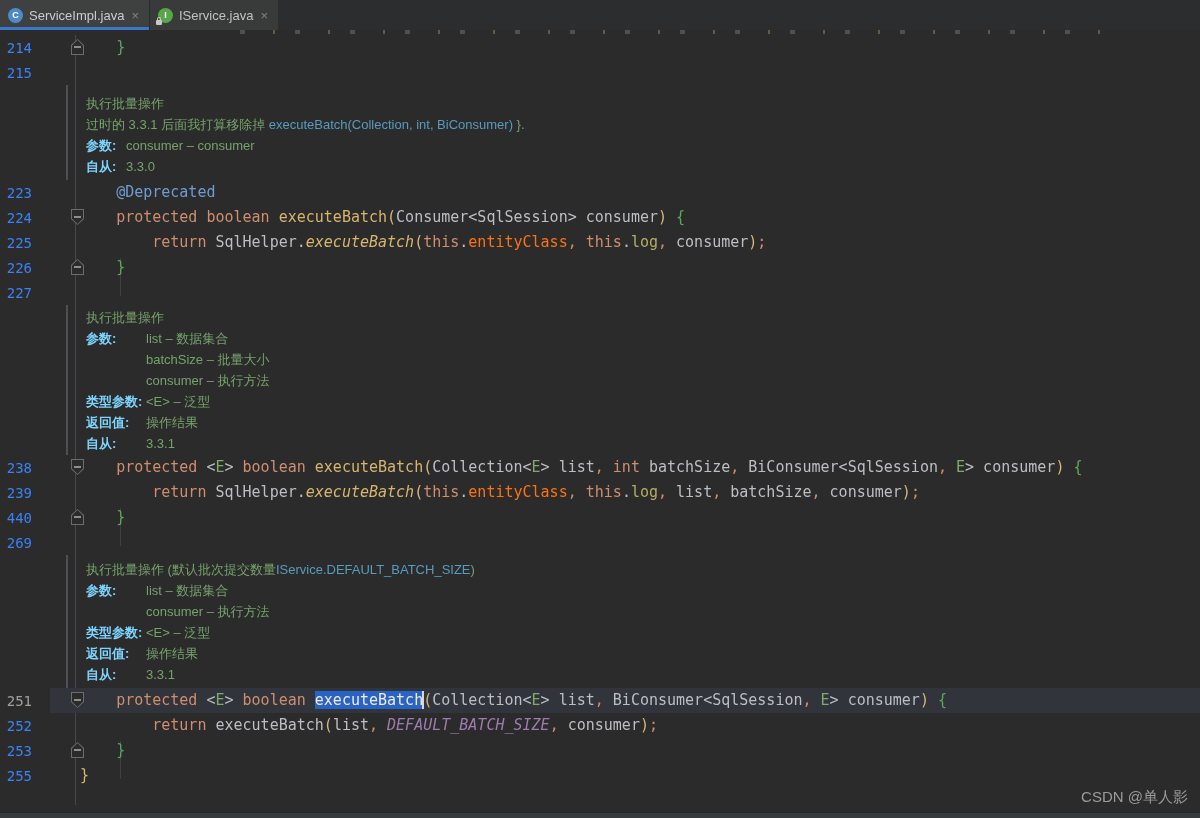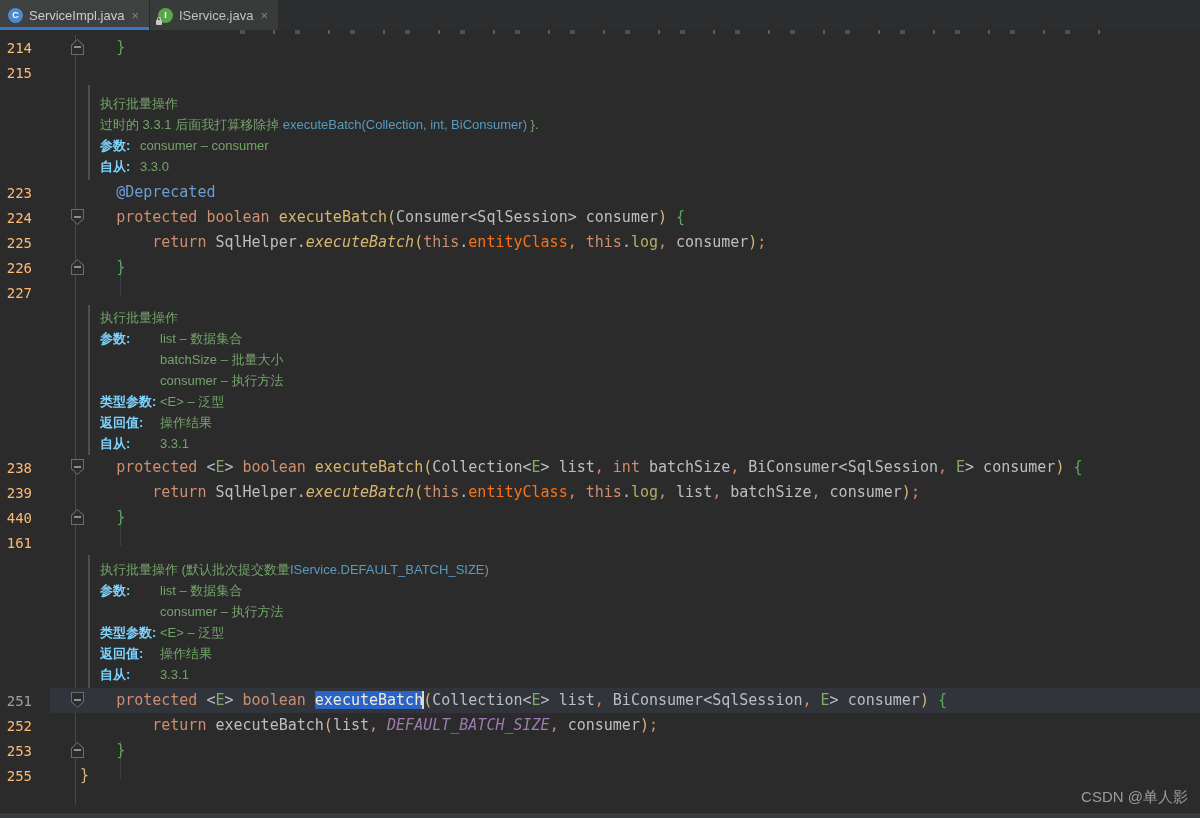--- a/index.html
+++ b/index.html
@@ -22,40 +22,40 @@
   .tclose{margin-left:7px;color:#7F8488;font-size:13px;line-height:1;}
   
   .editor{position:absolute;left:0;top:30px;width:1200px;height:783px;background:#2B2B2B;overflow:hidden;}
   .gutline{position:absolute;left:75px;top:5px;width:1px;height:770px;background:#46484A;}
   .topclip{position:absolute;left:240px;top:0px;width:880px;height:4px;opacity:.55;
            background:repeating-linear-gradient(90deg,#6B6E72 0 5px,transparent 5px 33px,#A87A50 33px 35px,transparent 35px 55px);}
   .iguide{position:absolute;width:1px;background:#3E4144;}
   .rows{position:relative;padding-top:5px;}
   .line{position:relative;height:25px;display:flex;align-items:center;}
   .line.current{background:linear-gradient(90deg,transparent 0,transparent 50px,#31343B 50px);}
-  .num{width:32px;flex:0 0 auto;text-align:right;font-size:14px;color:#fdba74;}
+  .num{width:32px;flex:0 0 auto;text-align:right;font-size:14px;color:#3b82f6;}
   .line.current .num{color:#9DA0A3;}
   .gut{position:relative;width:48px;height:25px;flex:0 0 auto;}
   .marker{position:absolute;left:39px;top:4px;width:13px;height:16px;}
   .marker .o{position:absolute;inset:0;background:#6A6D70;}
   .marker .i{position:absolute;inset:1px;background:#2B2B2B;}
   .marker.start .o{clip-path:polygon(0 0,100% 0,100% 62%,50% 100%,0 62%);}
   .marker.start .i{clip-path:polygon(0 0,100% 0,100% 60%,50% 100%,0 60%);}
   .marker.end .o{clip-path:polygon(0 38%,50% 0,100% 38%,100% 100%,0 100%);}
   .marker.end .i{clip-path:polygon(0 40%,50% 0,100% 40%,100% 100%,0 100%);}
   .marker .d{position:absolute;left:3px;right:3px;top:7px;height:2px;background:#8C8F92;}
   .code{white-space:pre;font-size:15px;line-height:25px;}
   .tk-def{color:#BCBEC4}.tk-kw{color:#CF8E6D}.tk-met{color:#D8B56D}
   .tk-meti{color:#D8B56D;font-style:italic}.tk-fld{color:#f97316}.tk-logf{color:#B3AE63}
   .tk-cst{color:#9E7BB0;font-style:italic}.tk-gen{color:#81A968}.tk-ann{color:#6C9ED4}
   .tk-ybr{color:#D5B778}.tk-gbr{color:#5BA85B}
   .tk-sel{color:#F2EAD3;background:#2864C8}
   .caret{display:inline-block;width:2px;height:18px;background:#D4D7DD;vertical-align:-4px;margin:0 -1px;}
   
-  .docblock{box-sizing:border-box;margin-left:88px;border-left:2px solid #4D5052;padding-left:10px;}
+  .docblock{box-sizing:border-box;margin-left:66px;border-left:2px solid #4D5052;padding-left:18px;}
   .docline{height:21px;line-height:21px;font-family:"Liberation Sans","DejaVu Sans",sans-serif;
            font-size:13px;white-space:pre;}
   .tk-doc{color:#74A36A}
   .tk-doccode{color:#579BBE;font-family:Liberation Sans, sans-serif;font-size:13px;}
   .doclabel{display:inline-block;color:#7dd3fc;font-weight:bold;}
   
   .watermark{position:absolute;right:12px;bottom:6px;font-family:"Liberation Sans","DejaVu Sans",sans-serif;
              font-size:15px;color:#9B9B9B;}
   .bottomstrip{position:absolute;left:0;bottom:0;width:1200px;height:5px;background:#383B3D;border-top:1px solid #232527;}
 </style>
@@ -179,21 +179,21 @@
           <span class="gut">
             <span class="marker end">
               <span class="o"></span>
               <span class="i"></span>
               <span class="d"></span>
             </span>
           </span>
           <span class="code"><span class="tk-def">    </span><span class="tk-gbr">}</span></span>
         </div>
         <div class="line">
-          <span class="num">161</span>
+          <span class="num">269</span>
           <span class="gut"></span>
           <span class="code"></span>
         </div>
         <div class="docblock" style="height: 133px; padding-top: 4px;">
           <div class="docline"><span class="tk-doc">执行批量操作 (默认批次提交数量</span><span class="tk-doccode">IService.DEFAULT_BATCH_SIZE</span><span class="tk-doc">)</span></div>
           <div class="docline"><span class="doclabel" style="width: 60px;">参数:</span><span class="tk-doc">list – 数据集合</span></div>
           <div class="docline"><span class="doclabel" style="width: 60px;"></span><span class="tk-doc">consumer – 执行方法</span></div>
           <div class="docline"><span class="doclabel" style="width: 60px;">类型参数:</span><span class="tk-doc">&lt;E&gt; – 泛型</span></div>
           <div class="docline"><span class="doclabel" style="width: 60px;">返回值:</span><span class="tk-doc">操作结果</span></div>
           <div class="docline"><span class="doclabel" style="width: 60px;">自从:</span><span class="tk-doc">3.3.1</span></div>

